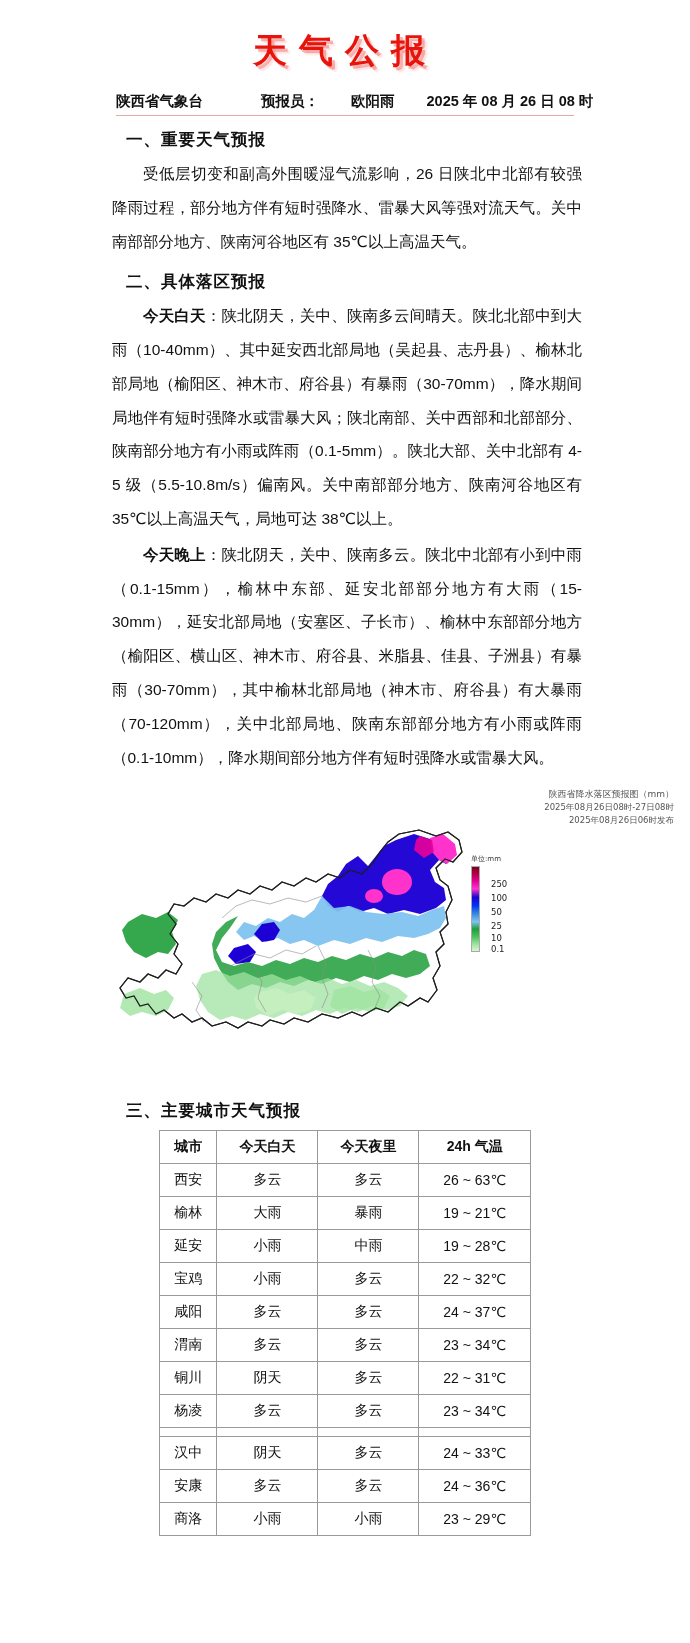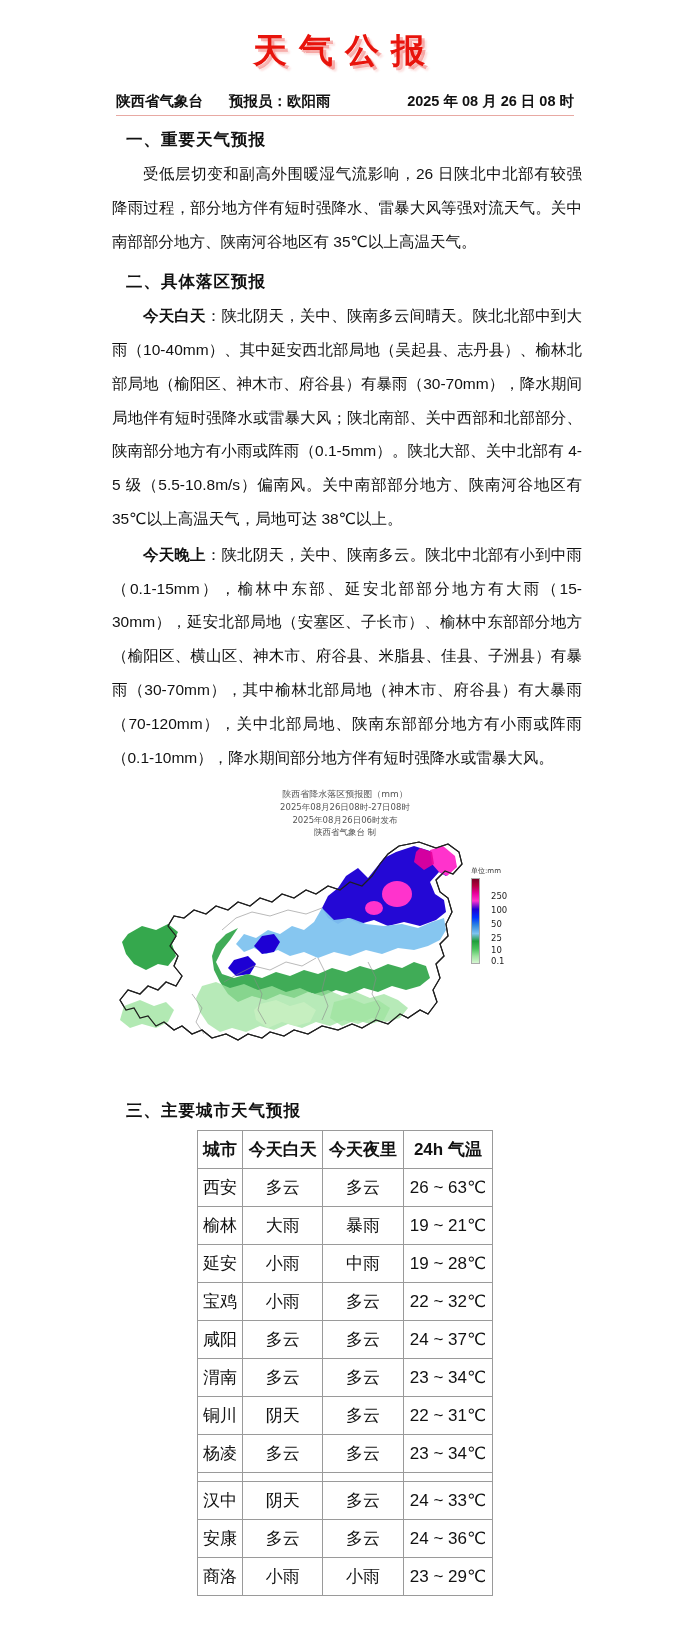--- a/index.html
+++ b/index.html
@@ -35,20 +35,21 @@
   
   .meta-line {
     margin: 10px 100px 0 100px;
     padding-bottom: 4px;
     border-bottom: 1.5px solid #e8a9a3;
     display: flex;
     align-items: flex-start;
     font-size: 14.5px;
     font-weight: 700;
     white-space: nowrap;
+    gap: 32px;
   }
   .meta-org { }
   .meta-forecaster { margin-left: 26px; }
   .meta-date { margin-left: auto; font-weight: 700; }
 
   
   .content { margin: 0 92px 0 96px; }
 
   h2.section {
     font-size: 16.5px;
@@ -67,21 +68,21 @@
   }
   p.para b { font-weight: 700; }
 
   
   .figure {
     margin: 14px 0 0 0;
     position: relative;
     height: 300px;
   }
   .map-head {
-    text-align: center;
+    text-align: right;
     font-size: 8.5px;
     color: #555;
     line-height: 1.45;
     font-family: "DejaVu Sans", "Liberation Sans", sans-serif;
   }
   .map-head .l1 { font-size: 9px; }
   .map-stage {
     position: relative;
     width: 690px;
     height: 248px;
@@ -126,22 +127,22 @@
     letter-spacing: 0.5px;
   }
   .fig-caption .small { font-size: 12px; }
 
   
   h2.section.table-head { margin-top: 12px; }
 
   .table-wrap { display: flex; justify-content: center; margin-top: 8px; }
   table.city {
     border-collapse: collapse;
-    font-size: 17px;
-    width: 296px;
+    font-size: 14px;
+    width: 372px;
   }
   table.city td, table.city th {
     border: 1px solid #9a9a9a;
     text-align: center;
     padding: 7px 4px;
     font-weight: 400;
     height: 33px;
     white-space: nowrap;
   }
   table.city thead td { font-weight: 700; }
@@ -179,21 +180,20 @@
     <h2 class="section">二、具体落区预报</h2>
     <p class="para"><b>今天白天</b><span>：陕北阴天，关中、陕南多云间晴天。陕北北部中到大雨（10-40mm）、其中延安西北部局地（吴起县、志丹县）、榆林北部局地（榆阳区、神木市、府谷县）有暴雨（30-70mm），降水期间局地伴有短时强降水或雷暴大风；陕北南部、关中西部和北部部分、陕南部分地方有小雨或阵雨（0.1-5mm）。陕北大部、关中北部有 4-5 级（5.5-10.8m/s）偏南风。关中南部部分地方、陕南河谷地区有 35℃以上高温天气，局地可达 38℃以上。</span></p>
     <p class="para"><b>今天晚上</b><span>：陕北阴天，关中、陕南多云。陕北中北部有小到中雨（0.1-15mm），榆林中东部、延安北部部分地方有大雨（15-30mm），延安北部局地（安塞区、子长市）、榆林中东部部分地方（榆阳区、横山区、神木市、府谷县、米脂县、佳县、子洲县）有暴雨（30-70mm），其中榆林北部局地（神木市、府谷县）有大暴雨（70-120mm），关中北部局地、陕南东部部分地方有小雨或阵雨（0.1-10mm），降水期间部分地方伴有短时强降水或雷暴大风。</span></p>
   </div>
 
   <div class="figure">
     <div class="map-head">
       <div class="l1">陕西省降水落区预报图（mm）</div>
       <div>2025年08月26日08时-27日08时</div>
       <div>2025年08月26日06时发布</div>
-      <div>陕西省气象台 制</div>
     </div>
 
     <div class="map-stage">
       <svg class="map-svg" width="690" height="248" viewBox="0 0 690 248">
 
         <g>
 
           <path d="M383,8 L403,4 L420,10 L432,6 L443,14 L446,26 L437,36 L429,33 L420,42 L424,54
                    L432,60 L436,74 L430,86 L432,98 L424,106 L428,118 L420,126 L424,140
                    L417,152 L421,164 L412,176 L404,172 L392,180 L384,176 L372,186 L360,182

